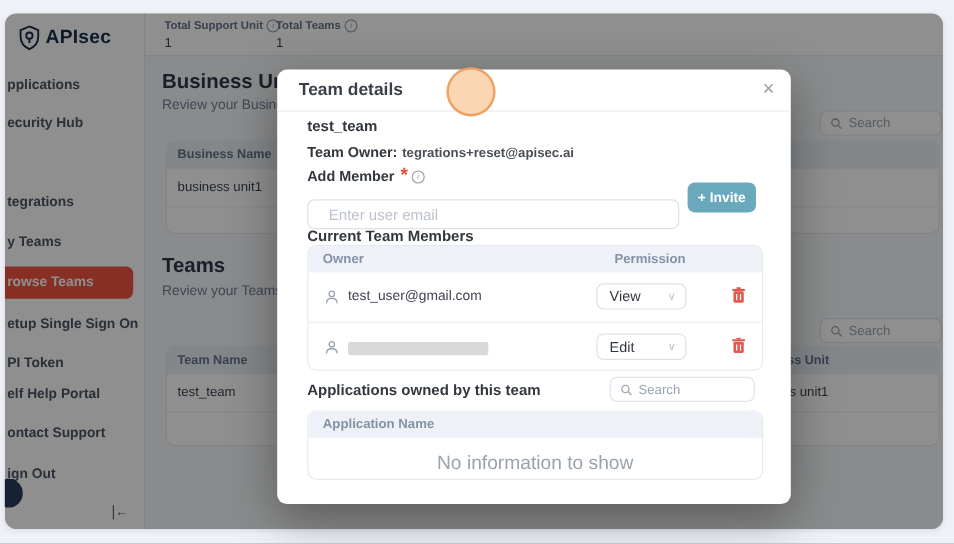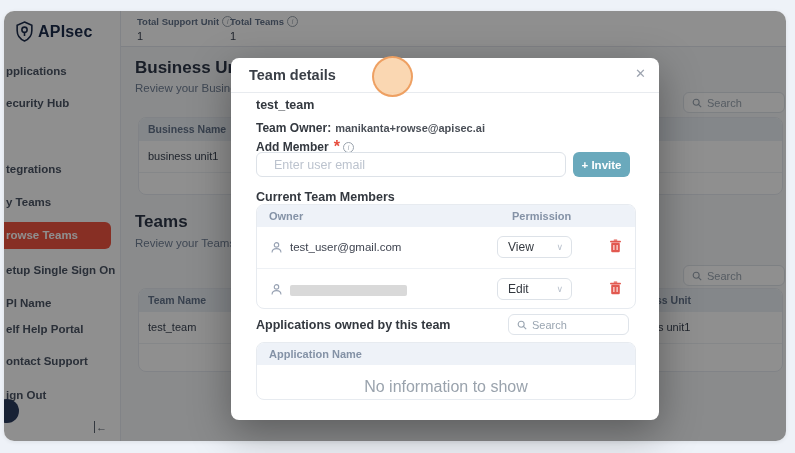--- a/index.html
+++ b/index.html
@@ -166,50 +166,50 @@
         <line x1="10" y1="10.8" x2="10" y2="14.2" stroke="#1b2b4a" stroke-width="1.5"></line>
       </svg>
       <span class="logo-text">APIsec</span>
     </div>
     <div class="nav-item" style="top:49px;">pplications</div>
     <div class="nav-item" style="top:81px;">ecurity Hub</div>
     <div class="nav-item" style="top:147px;">tegrations</div>
     <div class="nav-item" style="top:180px;">y Teams</div>
     <div class="nav-item active" style="top:211px;">rowse Teams</div>
     <div class="nav-item" style="top:248px;">etup Single Sign On</div>
-    <div class="nav-item" style="top:281px;">PI Name</div>
+    <div class="nav-item" style="top:281px;">PI Token</div>
     <div class="nav-item" style="top:307px;">elf Help Portal</div>
     <div class="nav-item" style="top:339px;">ontact Support</div>
     <div class="nav-item" style="top:373px;">ign Out</div>
     <div class="avatar"></div>
     <div class="collapse">←</div>
   </div>
 
   <div class="overlay"></div>
 </div>
 
 <div class="modal">
   <div class="modal-head">
     <div class="modal-title">Team details</div>
     <div class="modal-close">✕</div>
   </div>
 
   <div class="m-abs m-bold" style="left:25px;top:40px;">test_team</div>
 
   <div class="m-abs" style="left:25px;top:60px;">
-    <span class="m-bold" style="font-size:12px;">Team Owner:</span><span class="owner-email">manikanta+rowse@apisec.ai</span>
+    <span class="m-bold" style="font-size:12px;">Team Owner:</span><span class="owner-email">tegrations+reset@apisec.ai</span>
   </div>
 
   <div class="m-abs" style="left:25px;top:80px;display:flex;align-items:center;gap:3px;">
     <span class="m-bold" style="font-size:12px;">Add Member</span>
     <span class="star">*</span>
     <span class="info-dot">i</span>
   </div>
 
-  <input class="field m-abs" style="left: 25px; top: 94px; padding-left: 17px;" type="text" placeholder="Enter user email">
+  <input class="field m-abs" style="left: 25px; top: 108px; padding-left: 17px;" type="text" placeholder="Enter user email">
   <button class="invite-btn">+ Invite</button>
 
   <div class="m-abs m-bold" style="left:25px;top:132px;">Current Team Members</div>
 
   <div class="mtable" style="top:146px;height:105px;">
     <div class="mthead">
       <span class="mc1">Owner</span>
       <span class="mc2">Permission</span>
     </div>
     <div class="mrow">

